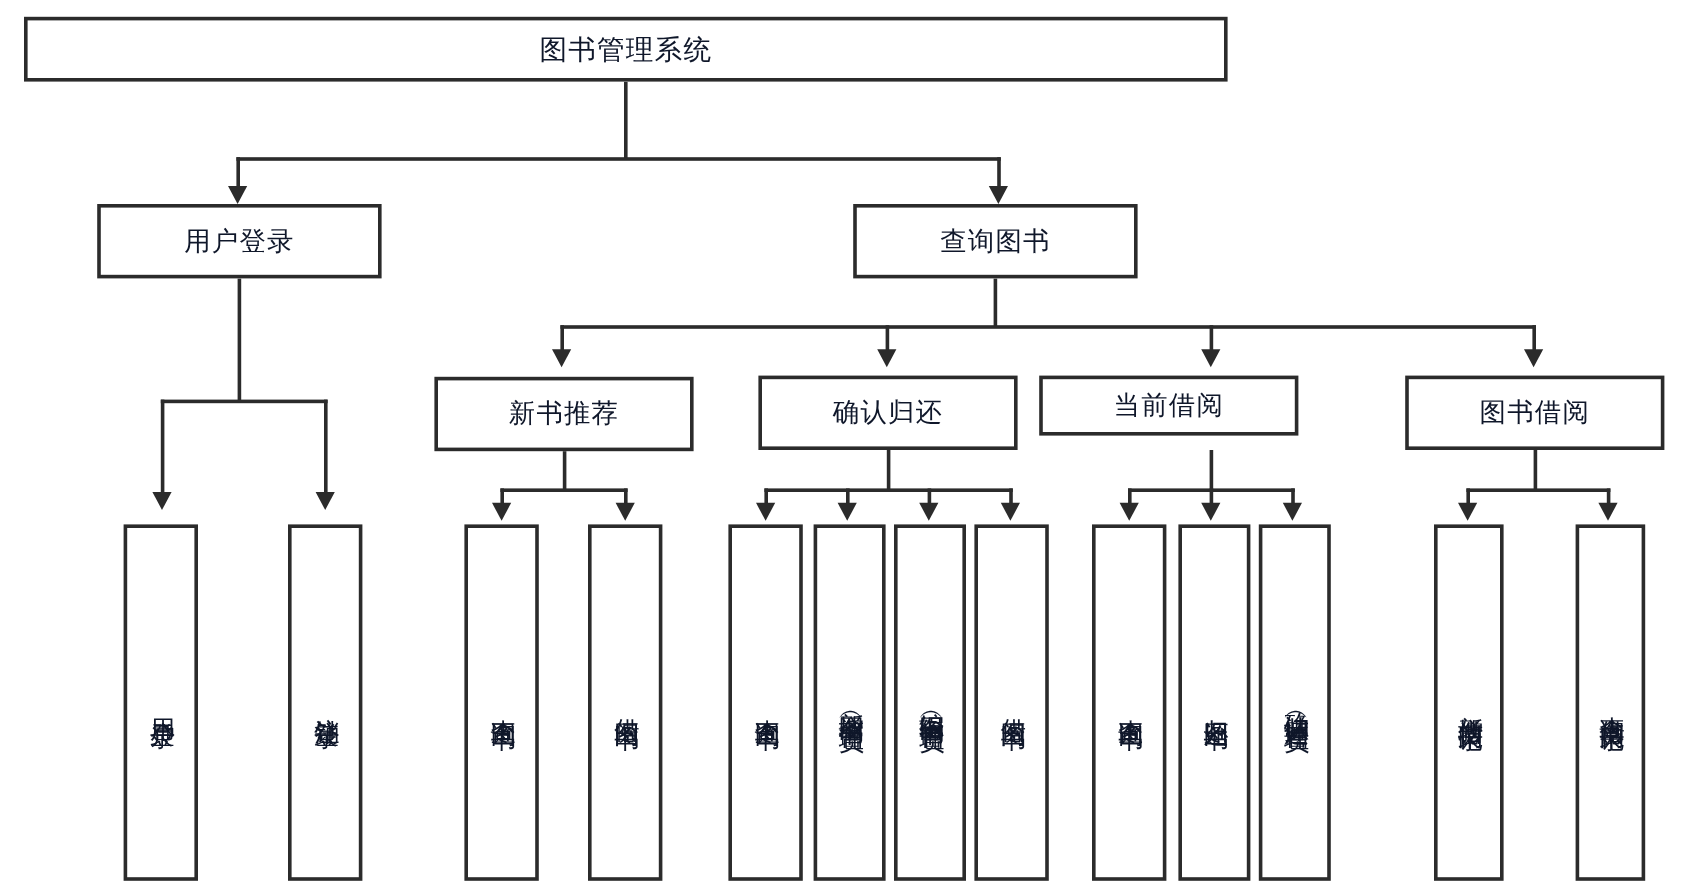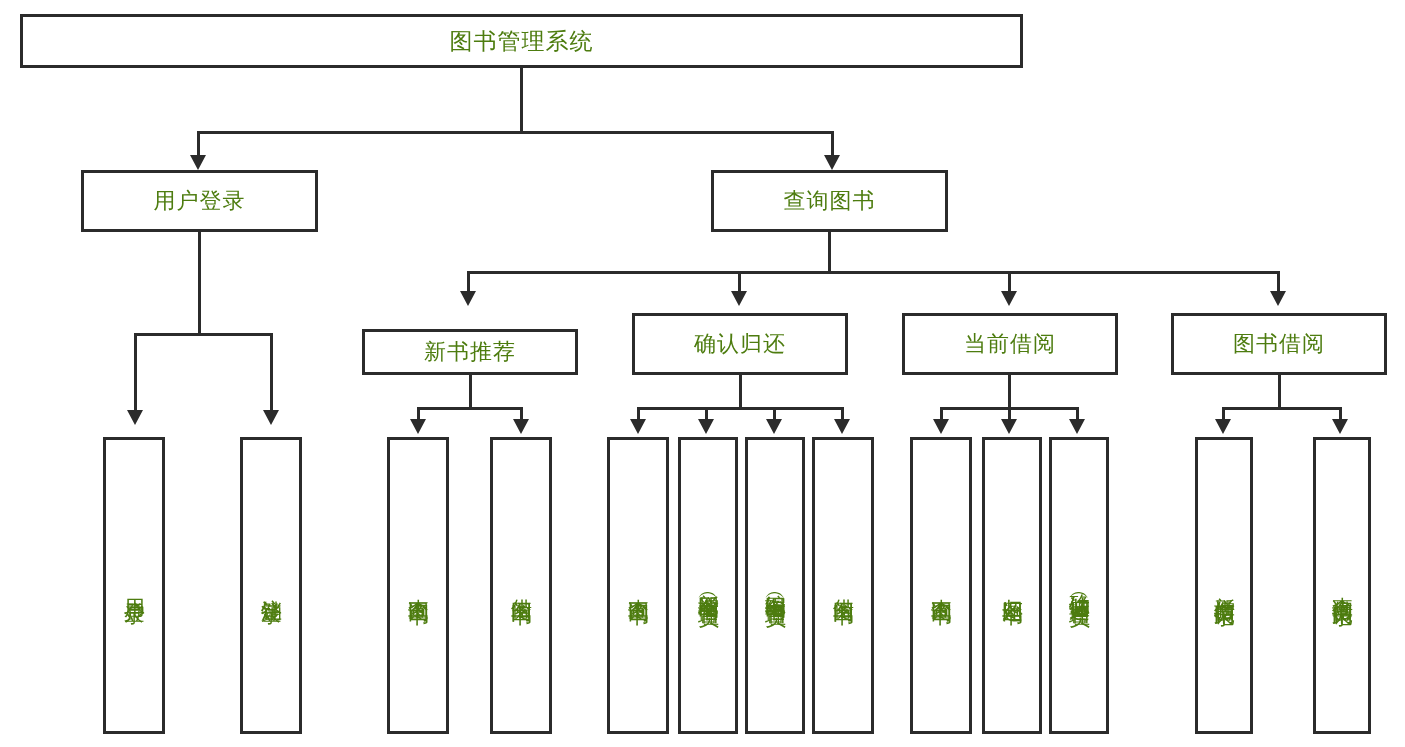--- a/index.html
+++ b/index.html
@@ -19,21 +19,21 @@
   }
   
   .node {
     position: absolute;
     box-sizing: border-box;
     border: 3px solid #2b2b2b;
     background: #ffffff;
     display: flex;
     align-items: center;
     justify-content: center;
-    color: #4d7c0f;
+    color: #0f172a;
     z-index: 3;
   }
   .node.horiz {
     font-size: 22px;
     letter-spacing: 1px;
   }
   .node.vert {
     border-width: 3px;
     writing-mode: vertical-rl;
     text-orientation: upright;
@@ -115,23 +115,23 @@
   <div class="hline" style="left:467px; top:271px; width:813px;"></div>
   <div class="vline" style="left:467px; top:271px; height:22px;"></div>
   <div class="arrow" style="left:460px; top:291px;"></div>
   <div class="vline" style="left:738px; top:271px; height:22px;"></div>
   <div class="arrow" style="left:731px; top:291px;"></div>
   <div class="vline" style="left:1008px; top:271px; height:22px;"></div>
   <div class="arrow" style="left:1001px; top:291px;"></div>
   <div class="vline" style="left:1277px; top:271px; height:22px;"></div>
   <div class="arrow" style="left:1270px; top:291px;"></div>
 
-  <div class="node horiz" style="left:362px; top:329px; width:216px; height:46px;">新书推荐</div>
+  <div class="node horiz" style="left:362px; top:314px; width:216px; height:62px;">新书推荐</div>
   <div class="node horiz" style="left:632px; top:313px; width:216px; height:62px;">确认归还</div>
-  <div class="node horiz" style="left:902px; top:313px; width:216px; height:62px;">当前借阅</div>
+  <div class="node horiz" style="left:866px; top:313px; width:216px; height:50px;">当前借阅</div>
   <div class="node horiz" style="left:1171px; top:313px; width:216px; height:62px;">图书借阅</div>
 
   <div class="vline" style="left:469px; top:375px; height:34px;"></div>
   <div class="hline" style="left:417px; top:407px; width:106px;"></div>
   <div class="vline" style="left:417px; top:407px; height:14px;"></div>
   <div class="arrow" style="left:410px; top:419px;"></div>
   <div class="vline" style="left:520px; top:407px; height:14px;"></div>
   <div class="arrow" style="left:513px; top:419px;"></div>
 
   <div class="vline" style="left:739px; top:375px; height:34px;"></div>

